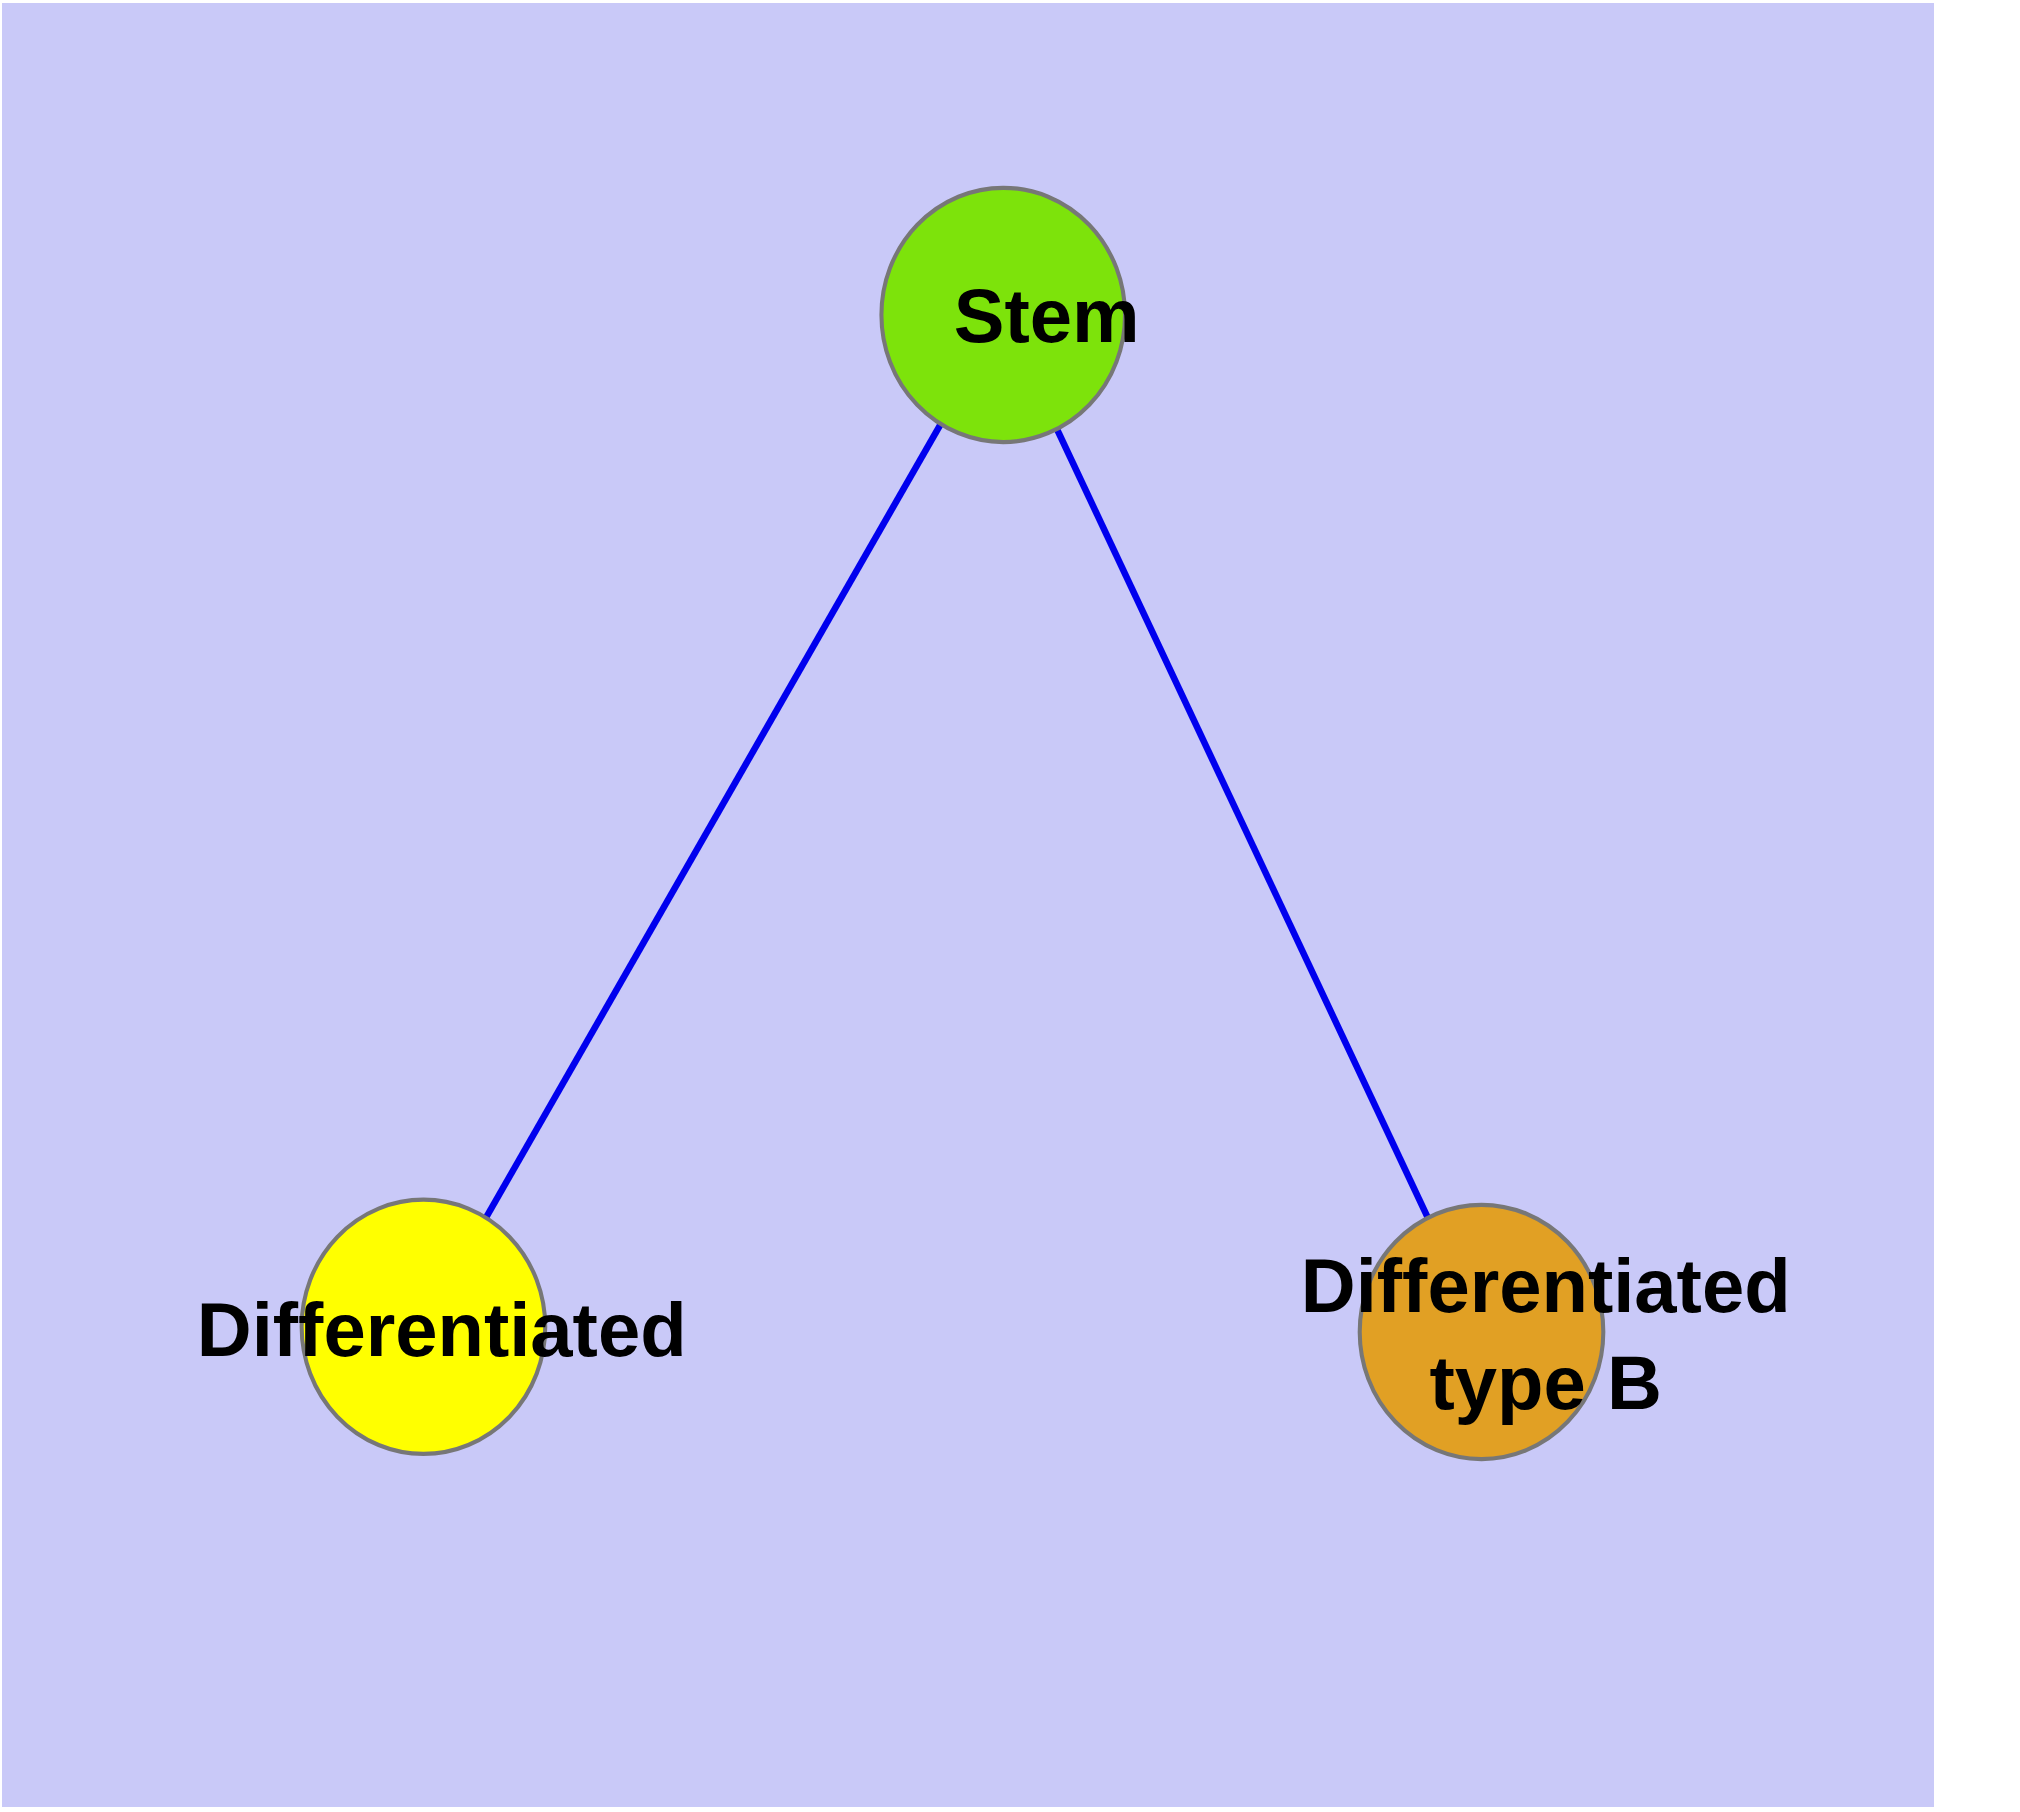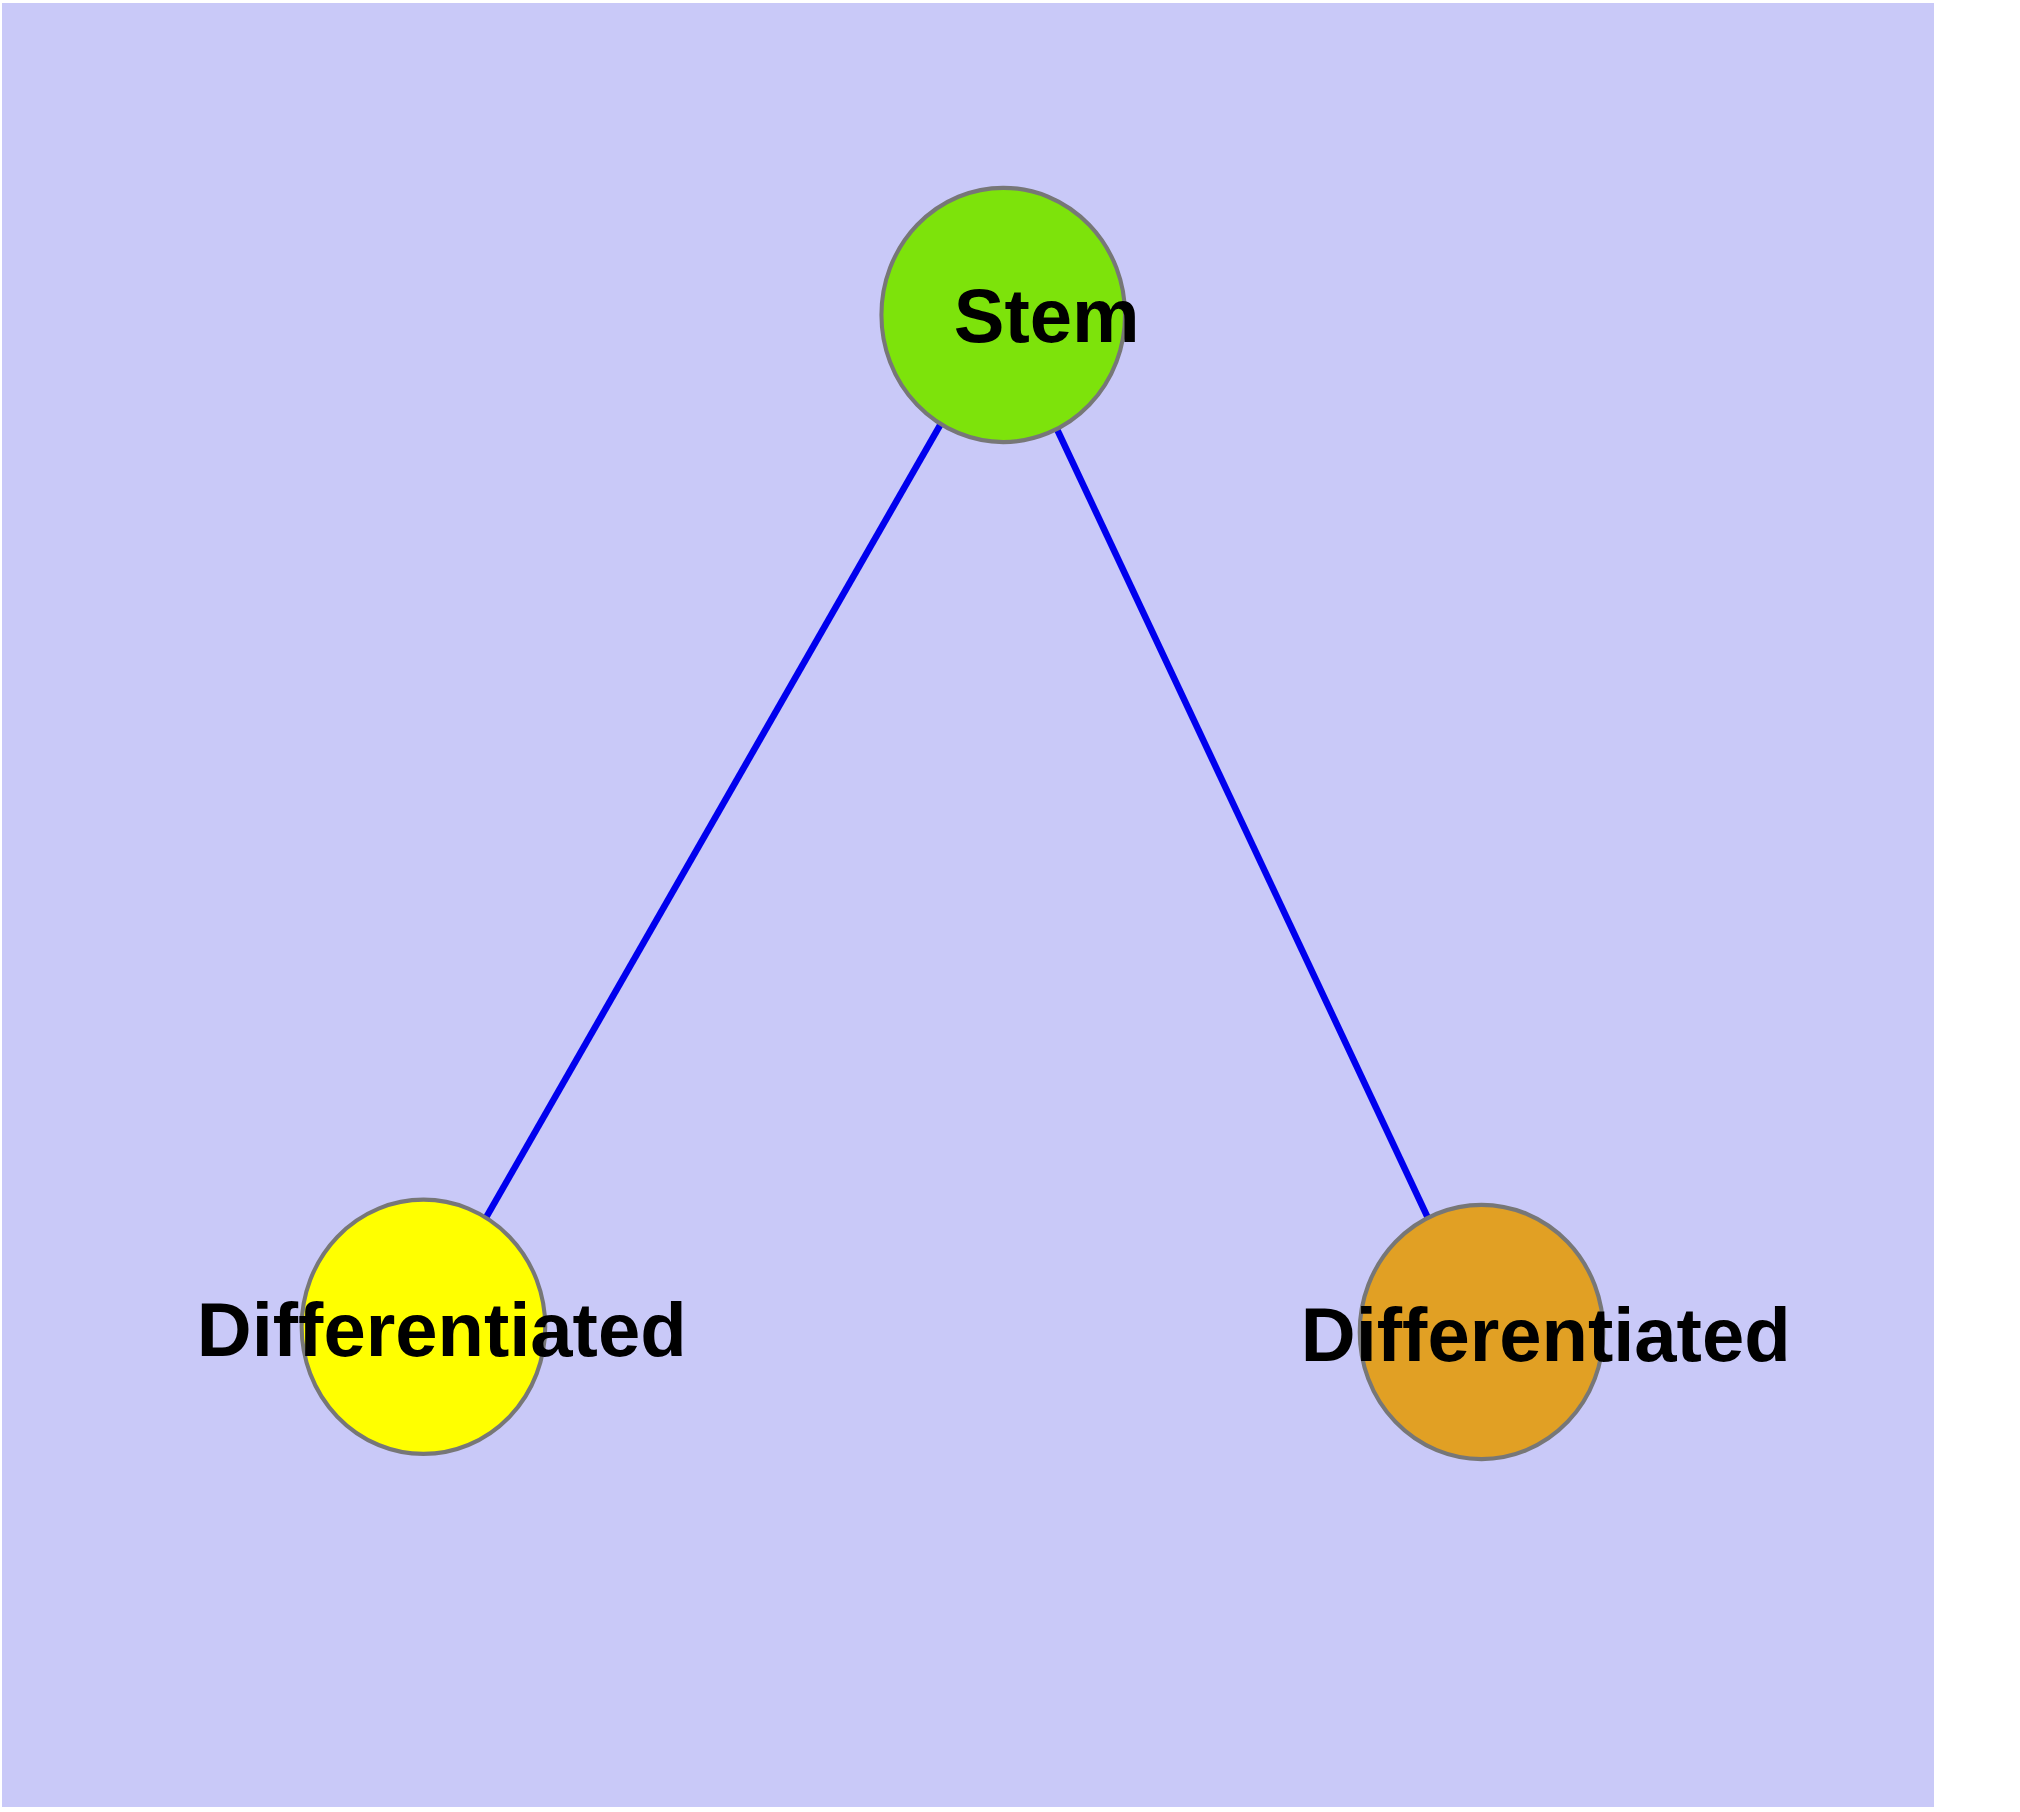--- a/index.html
+++ b/index.html
@@ -74,17 +74,18 @@
     <div class="node-label" style="left: 1045px; top: 312px;">
       <span class="line">Stem</span>
     </div>
 
     <div class="node-label" style="left: 440px; top: 1326px;">
       <span class="line">Differentiated</span>
     </div>
 
     <div class="node-label" style="left: 1544px; top: 1331px;">
       <span class="line">Differentiated</span>
+      <span class="line">type B</span>
     </div>
 
   </div>
 </div>
 
 
 </body></html>

